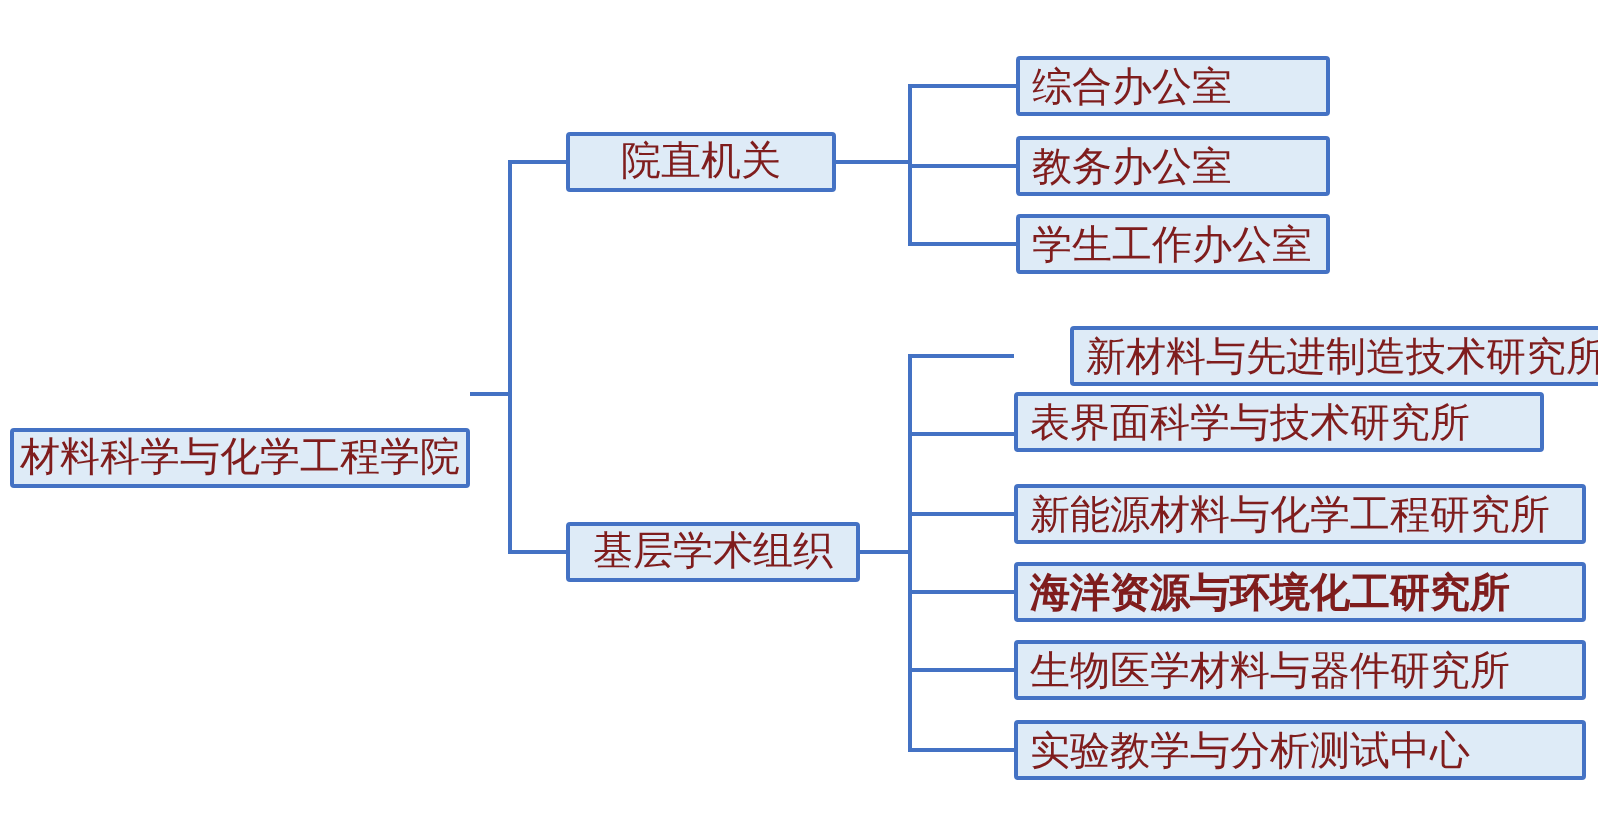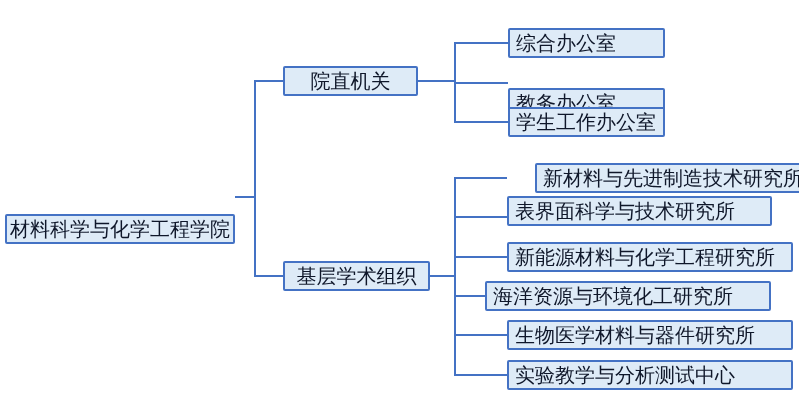--- a/index.html
+++ b/index.html
@@ -14,46 +14,46 @@
     height: 420px;
     background: #ffffff;
     overflow: hidden;
   }
   .node {
     position: absolute;
     box-sizing: border-box;
     background: #DEEBF7;
     border: 2px solid #4472C4;
     border-radius: 2px;
-    color: #0f172a;
+    color: #7f1d1d;
     font-size: 20px;
     line-height: 26px;
     white-space: nowrap;
     overflow: hidden;
   }
   .node.center { text-align: center; font-family: Liberation Serif, serif; }
   .node.leftpad { text-align: left; padding-left: 6px; }
   .hline, .vline {
     position: absolute;
     background: #4472C4;
   }
   .hline { height: 2px; }
   .vline { width: 2px; }
 
   
   .n-root  { left: 5px;   top: 182px; width: 230px; height: 30px; margin-top: 32px; }
   .n-b0    { left: 283px; top: 66px;  width: 135px; height: 30px; }
   .n-b1    { left: 283px; top: 261px; width: 147px; height: 30px; }
   .n-b0c0  { left: 508px; top: 28px;  width: 157px; height: 30px; }
-  .n-b0c1  { left: 508px; top: 68px;  width: 157px; height: 30px; margin-top: 20px; }
+  .n-b0c1  { left: 508px; top: 68px;  width: 157px; height: 30px; }
   .n-b0c2  { left: 508px; top: 107px; width: 157px; height: 30px; }
   .n-b1c0  { left: 535px; top: 163px; width: 286px; height: 30px; }
   .n-b1c1  { left: 507px; top: 196px; width: 265px; height: 30px; }
   .n-b1c2  { left: 507px; top: 242px; width: 286px; height: 30px; }
-  .n-b1c3  { left: 485px; top: 281px; width: 286px; height: 30px; }
+  .n-b1c3  { left: 507px; top: 281px; width: 286px; height: 30px; font-weight: bold; }
   .n-b1c4  { left: 507px; top: 320px; width: 286px; height: 30px; }
   .n-b1c5  { left: 507px; top: 360px; width: 286px; height: 30px; }
 
   
   .l-root-stub { left: 235px; top: 196px; width: 20px; }
   .l-trunk     { left: 254px; top: 80px;  height: 197px; }
   .l-b0-in     { left: 254px; top: 80px;  width: 29px; }
   .l-b0-out    { left: 418px; top: 80px;  width: 37px; }
   .l-g1-vert   { left: 454px; top: 42px;  height: 81px; }
   .l-g1-s0     { left: 454px; top: 42px;  width: 54px; }

